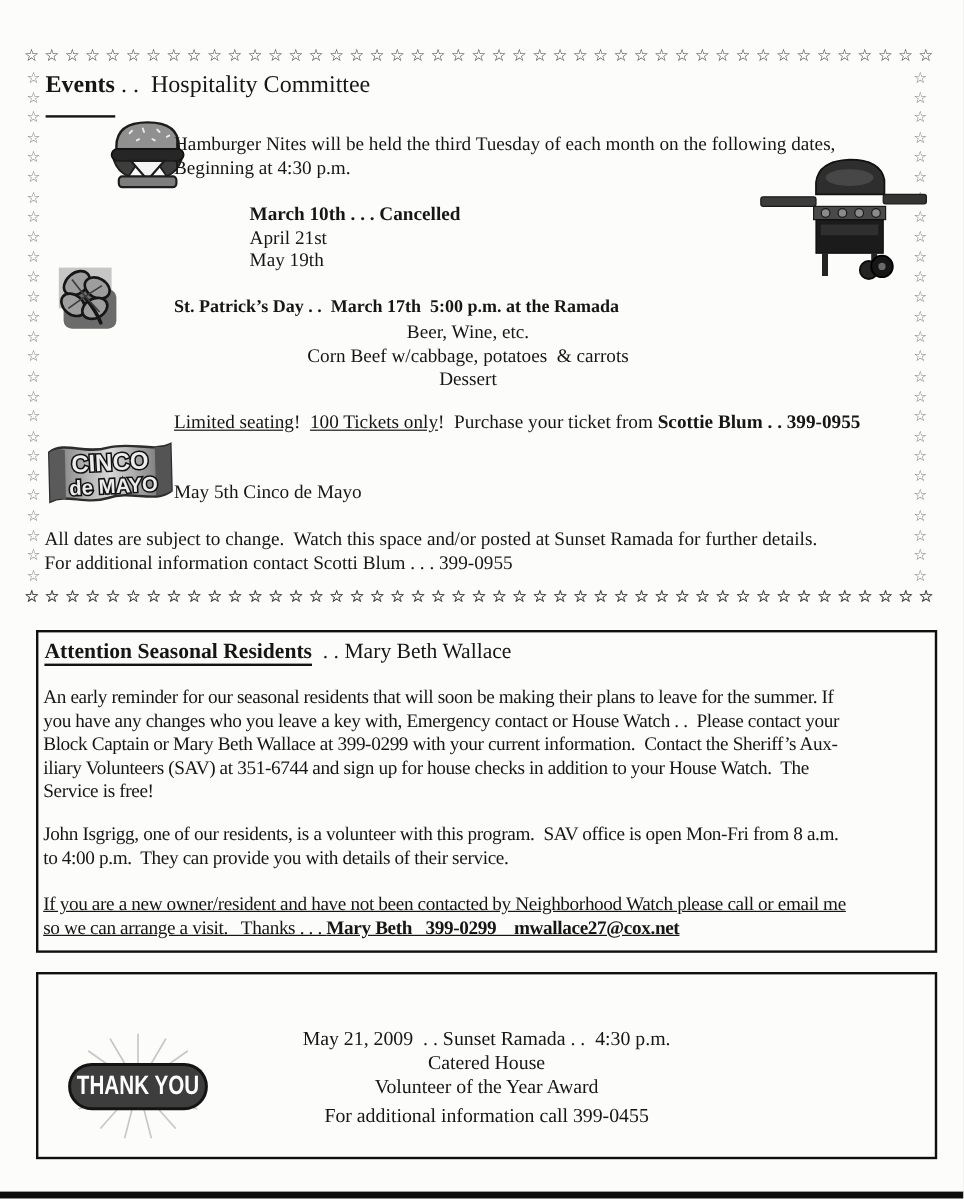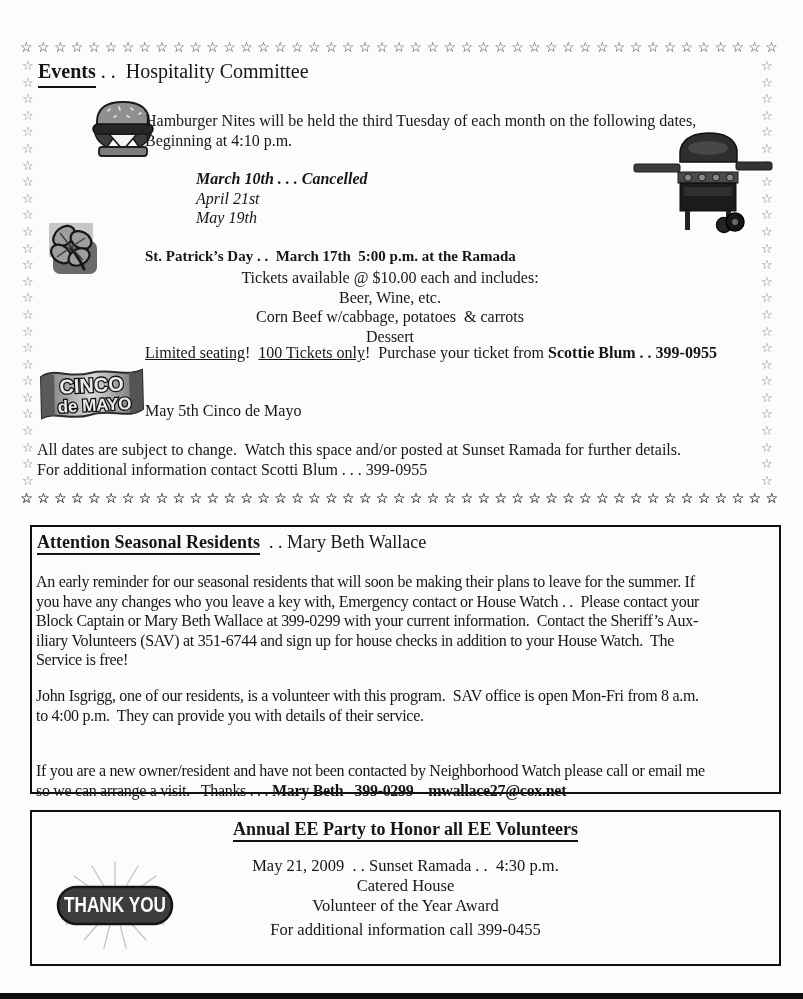--- a/index.html
+++ b/index.html
@@ -15,43 +15,43 @@
   .star-row{left:0;right:0;display:flex;justify-content:space-between;
             font-family:"DejaVu Sans",sans-serif;font-size:14px;line-height:15px;color:#3a3a3a;}
   .star-row.top{top:0;}
   .star-row.bottom{bottom:0;color:#1c1c1c;text-shadow:0.4px 0 0 #1c1c1c;}
   .star-col{top:19px;bottom:19px;display:flex;flex-direction:column;justify-content:space-between;
             font-family:"DejaVu Sans",sans-serif;font-size:13px;line-height:13px;color:#7e7e7e;width:15px;}
   .star-col.left{left:2px;}
   .star-col.right{right:2px;}
 
   .events-title{left:18px;top:20px;font-size:20px;white-space:pre;}
-  .events-title .b{border-bottom:2.5px solid #141414;padding-bottom:4px;}
+  .events-title .b{border-bottom:2.5px solid #141414;padding-bottom:14px;}
 
   .body16{font-size:16px;line-height:19.5px;}
 
   .hamburger-icon{left:66px;top:55px;width:74px;height:66px;}
   .intro{left:125px;top:71px;width:620px;}
   .grill-icon{left:612px;top:86px;width:142px;height:108px;}
-  .dates{left:176px;top:129px;font-style:italic;}
+  .dates{left:188px;top:129px;}
   .shamrock-icon{left:22px;top:179px;width:60px;height:60px;}
   .stpat-heading{left:125px;top:208px;font-size:15px;font-weight:bold;white-space:pre;}
   .stpat-center{left:105px;top:228px;width:530px;text-align:center;}
   .limited{left:125px;top:303px;white-space:pre;}
   .cinco-logo{left:16px;top:324px;width:112px;height:62px;}
   .may5{left:125px;top:361px;}
   .note1{left:17px;top:400px;}
   .note2{left:17px;top:420px;}
 
   
   .seasonal-box{left:30px;top:525px;width:747px;height:265px;border:2px solid #101010;background:#fcfcfa;}
   .sec-title{left:5px;top:5px;font-size:18px;white-space:pre;}
   .sec-title .b{border-bottom:2px solid #141414;padding-bottom:1px;}
   .seasonal-para{left:4px;font-size:16px;letter-spacing:-0.3px;line-height:19.5px;}
-  .p1{top:45px;} .p2{top:159px;} .p3{top:234px;}
+  .p1{top:45px;} .p2{top:159px;} .p3{top:217px;text-decoration:underline;}
 
   
   .party-box{left:30px;top:810px;width:747px;height:152px;border:2px solid #101010;background:#fcfcfa;}
   .party-title{left:0;right:0;top:7px;text-align:center;font-size:18px;}
   .party-title .b{border-bottom:2px solid #141414;padding-bottom:1px;}
   .party-lines{left:0;right:0;top:44px;text-align:center;font-size:16.5px;line-height:20px;}
   .party-footer{left:0;right:0;top:108px;text-align:center;font-size:16.5px;}
   .thankyou-logo{left:8px;top:46px;width:150px;height:94px;}
 
   .scan-bottom-bar{left:0;right:0;bottom:0;height:6px;background:#0d0d0d;}
@@ -229,21 +229,21 @@
         <rect x="7" y="29" width="60" height="10" rx="5" fill="#262626" stroke="#111" stroke-width="1.5"></rect>
         <path d="M9,39 L30,39 L21,52 Q12,48 9,39 Z" fill="#3d3d3d" stroke="#1c1c1c" stroke-width="1.5"></path>
         <path d="M65,39 L44,39 L53,52 Q62,48 65,39 Z" fill="#3d3d3d" stroke="#1c1c1c" stroke-width="1.5"></path>
         <path d="M23,39 L37,55 L51,39 Z" fill="#f3f3f3" stroke="#1c1c1c" stroke-width="1.8"></path>
         <rect x="13" y="52" width="48" height="9" rx="3" fill="#7d7d7d" stroke="#1c1c1c" stroke-width="1.8"></rect>
       </svg>
     </div>
 
     <div class="abs intro body16">
       <div class="pre">Hamburger Nites will be held the third Tuesday of each month on the following dates,</div>
-      <div class="pre">Beginning at 4:10 p.m.</div>
+      <div class="pre">Beginning at 4:30 p.m.</div>
     </div>
 
     <div class="abs grill-icon">
       <svg width="142" height="108" viewBox="0 0 142 108">
         <rect x="60" y="9" width="34" height="5" rx="2.5" fill="#555" stroke="#222" stroke-width="1"></rect>
         <path d="M48,36 L48,26 Q50,8 76,7 Q102,7 105,24 L105,36 Z" fill="#2e2e2e" stroke="#121212" stroke-width="1.5"></path>
         <ellipse cx="76" cy="22" rx="20" ry="7" fill="#474747"></ellipse>
         <rect x="2" y="38" width="46" height="8" rx="2" fill="#3c3c3c" stroke="#1a1a1a" stroke-width="1"></rect>
         <rect x="104" y="36" width="36" height="8" rx="2" fill="#343434" stroke="#1a1a1a" stroke-width="1"></rect>
         <rect x="46" y="46" width="60" height="11" fill="#4a4a4a" stroke="#1b1b1b" stroke-width="1"></rect>
@@ -285,21 +285,20 @@
             <line x1="29" y1="28" x2="43" y2="19"></line>
           <line x1="29" y1="28" x2="15" y2="38"></line>
             <line x1="29" y1="28" x2="41" y2="41"></line>
         </g>
       </svg>
     </div>
 
     <div class="abs stpat-heading">St. Patrick’s Day . .  March 17th  5:00 p.m. at the Ramada</div>
 
     <div class="abs stpat-center body16">
-      <div class="pre">Tickets available @ $10.00 each and includes:</div>
       <div class="pre">Beer, Wine, etc.</div>
       <div class="pre">Corn Beef w/cabbage, potatoes  &amp; carrots</div>
       <div class="pre">Dessert</div>
     </div>
 
     <div class="abs limited body16"><span class="u">Limited seating</span><span>!  </span><span class="u">100 Tickets only</span><span>!  Purchase your ticket from </span><span class="b">Scottie Blum . . 399-0955</span></div>
 
     <div class="abs cinco-logo">
       <svg width="112" height="62" viewBox="0 0 112 62">
         <defs>
@@ -343,21 +342,20 @@
       <div class="pre">to 4:00 p.m.  They can provide you with details of their service.</div>
     </div>
 
     <div class="abs seasonal-para p3">
       <div class="pre">If you are a new owner/resident and have not been contacted by Neighborhood Watch please call or email me</div>
       <div class="pre"><span>so we can arrange a visit.   Thanks . . . </span><span class="b">Mary Beth   399-0299    mwallace27@cox.net</span></div>
     </div>
   </div>
 
   <div class="abs party-box">
-    <div class="abs party-title"><span class="b">Annual EE Party to Honor all EE Volunteers</span></div>
 
     <div class="abs thankyou-logo">
       <svg width="150" height="94" viewBox="0 0 150 94">
         <g stroke="#c7c7c7" stroke-width="1.4" stroke-linecap="round">
           <line x1="75" y1="47" x2="75" y2="4"></line>
             <line x1="75" y1="47" x2="98" y2="8"></line>
           <line x1="75" y1="47" x2="116" y2="18"></line>
             <line x1="75" y1="47" x2="128" y2="34"></line>
           <line x1="75" y1="47" x2="132" y2="50"></line>
             <line x1="75" y1="47" x2="124" y2="66"></line>

